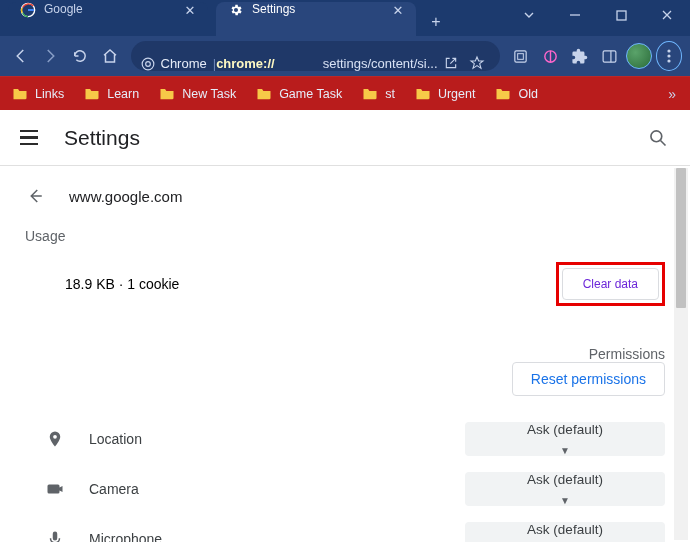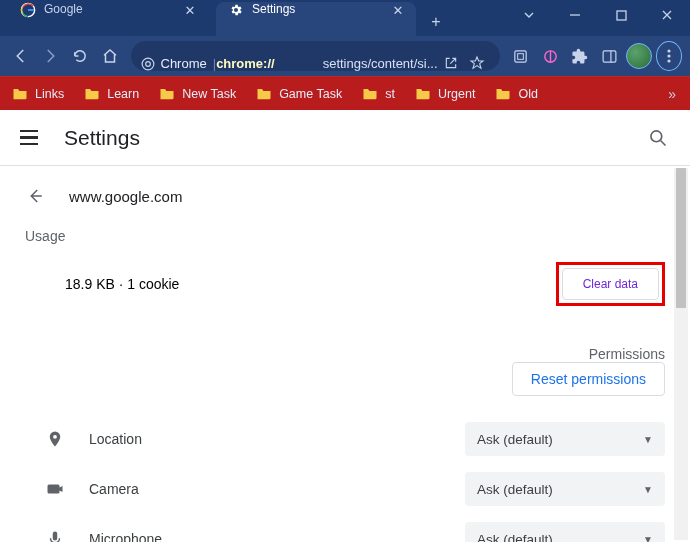--- a/index.html
+++ b/index.html
@@ -59,21 +59,21 @@
 .clear-btn { border: 1px solid #dadce0; background: #fff; color: #6d28d9; font-size: 12px; padding: 8px 20px; border-radius: 4px; cursor: pointer; }
 .highlight-box { border: 3px solid #e60000; padding: 3px; display: inline-block; }
 
 .perm-header { display: flex; align-items: flex-end; margin-top: 40px; margin-bottom: 18px; flex-direction: column; }
 .perm-label { font-size: 14px; color: #5f6368; flex: 1; }
 .reset-btn { border: 1px solid #dadce0; background: #fff; color: #1a73e8; font-size: 14px; padding: 8px 18px; border-radius: 4px; cursor: pointer; }
 
 .perm-row { display: flex; align-items: center; padding: 8px 0; }
 .perm-icon { width: 24px; height: 24px; display: flex; align-items: center; justify-content: center; color: #5f6368; margin-left: 18px; margin-right: 22px; }
 .perm-name { font-size: 14px; color: #3c4043; flex: 1; }
-.perm-select { width: 200px; height: 34px; background: #f1f3f4; border: none; border-radius: 4px; display: flex; align-items: center; padding: 0 12px; font-size: 13.5px; color: #3c4043; cursor: pointer; justify-content: space-between; }
+.perm-select { width: 200px; height: 34px; background: #f1f3f4; border: none; border-radius: 4px; display: flex; align-items: center; padding: 0 12px; font-size: 13.5px; color: #3c4043; cursor: pointer; justify-content: space-between; flex-direction: column; }
 .perm-select .caret { color: #5f6368; font-size: 10px; }
 
 
 .scrollbar { position: absolute; right: 2px; top: 58px; width: 14px; bottom: 2px; background: #f1f1f1; }
 .scrollbar-thumb { position: absolute; top: 0; left: 2px; width: 10px; height: 140px; background: #c1c1c1; border-radius: 1px; }
 
 
 svg { display: block; }
 </style>
 </head>

